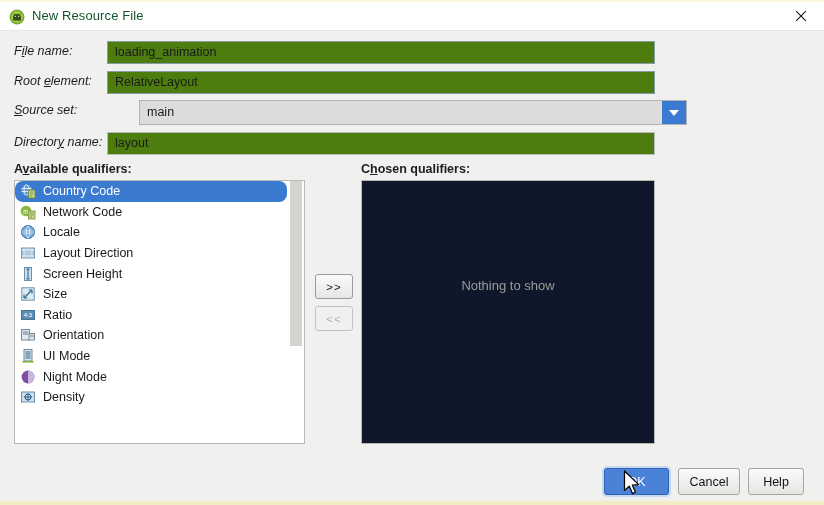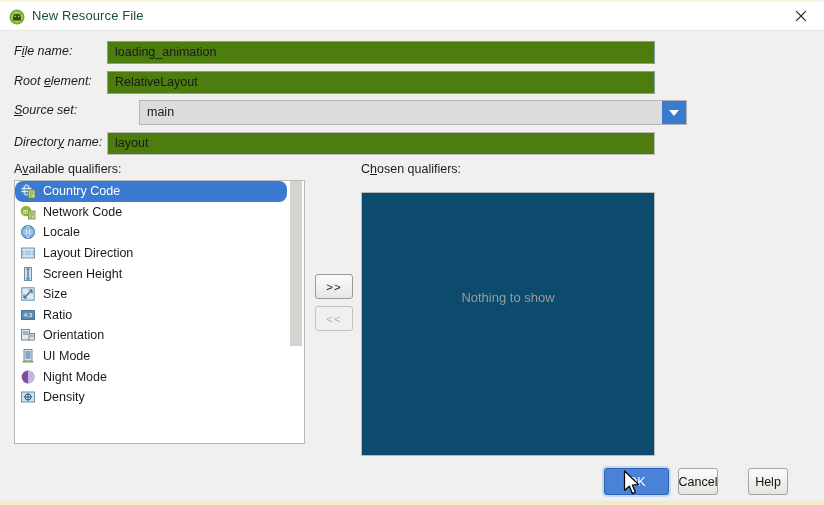--- a/index.html
+++ b/index.html
@@ -139,20 +139,21 @@
     border-left: 5px solid transparent;
     border-right: 5px solid transparent;
     border-top: 6px solid #ffffff;
   }
 
   
   .pane-label {
     position: absolute;
     font-size: 12.5px;
     color: #1d1d1d;
+    font-weight: bold;
   }
   .listbox {
     position: absolute;
     background: #ffffff;
     border: 1px solid #b9b9b9;
     box-sizing: border-box;
     overflow: hidden;
   }
   .qlist {
     position: absolute;
@@ -219,24 +220,23 @@
     box-sizing: border-box;
   }
   .xfer.disabled {
     color: #b0b0ae;
     border-color: #c2c2c0;
     background: #f0f0ee;
   }
 
   .chosen-box {
     position: absolute;
-    background: #0c4a6e;
+    background: #0f172a;
     border: 1px solid #b9b9b9;
     box-sizing: border-box;
-    margin-top: 12px;
   }
   .nothing {
     position: absolute;
     left: 0; right: 0;
     top: 97px;
     text-align: center;
     font-size: 13px;
     color: #9b9b9b;
   }
 
@@ -431,22 +431,22 @@
   <div class="xfer" style="left:315px; top:272px;">&gt;&gt;</div>
   <div class="xfer disabled" style="left:315px; top:304px;">&lt;&lt;</div>
 
   <div class="pane-label" style="left:361px; top:160px;"><span>C</span><span class="mn">h</span><span>osen qualifiers:</span></div>
 
   <div class="chosen-box" style="left:361px; top:178px; width:294px; height:264px;">
     <div class="nothing">Nothing to show</div>
   </div>
 
   <div class="btn primary" style="left:604px; top:466px; width:65px;">OK</div>
-  <div class="btn" style="left:678px; top:466px; width:40px;">Cancel</div>
-  <div class="btn" style="left:748px; top:466px; width:40px;">Help</div>
+  <div class="btn" style="left:678px; top:466px; width:62px;">Cancel</div>
+  <div class="btn" style="left:748px; top:466px; width:56px;">Help</div>
 
   <div class="cursor" style="left:623px; top:468px;">
     <svg width="20" height="28" viewBox="0 0 20 28">
       <path d="M1.5 1 L1.5 20.5 L6.3 16.1 L9.4 23.6 L12.4 22.3 L9.3 15.1 L15.7 14.6 Z" fill="#ffffff" stroke="#000000" stroke-width="1.2" stroke-linejoin="round"></path>
     </svg>
   </div>
 
 </div>
 
 <div class="bottom-strip"></div>

